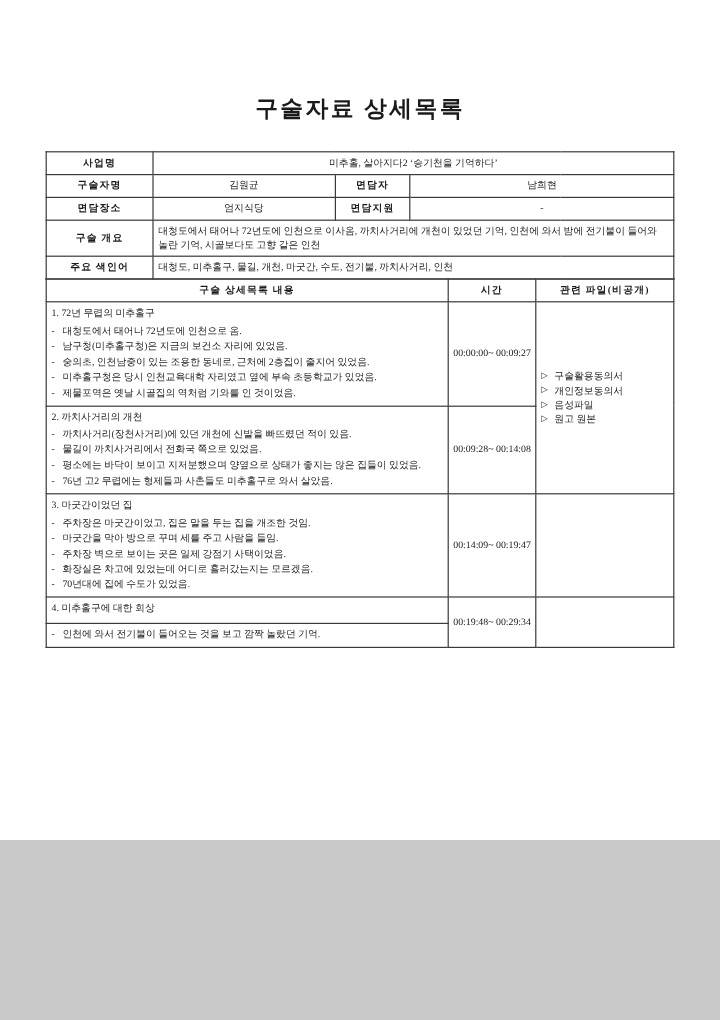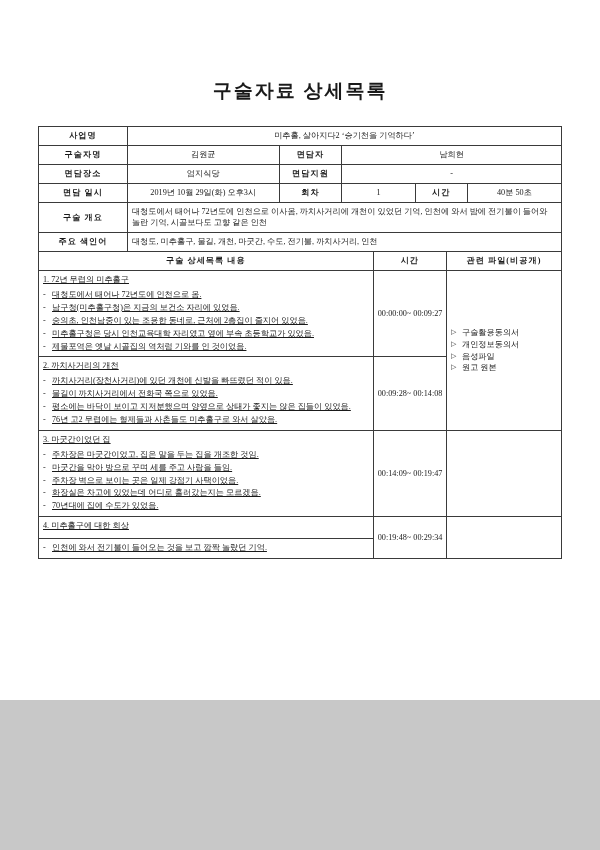--- a/index.html
+++ b/index.html
@@ -52,21 +52,20 @@
   .ctr { text-align: center; }
   .hdr {
     text-align: center;
     font-weight: bold;
     font-size: 8.6px;
     letter-spacing: 1px;
   }
   .body-cell {
     text-align: left;
     padding: 5px 6px 6px 6px;
-    text-decoration: underline;
   }
   .body-cell .sec-title {
     font-weight: normal;
     margin: 0 0 3px 0;
   }
   .body-cell ul {
     margin: 0;
     padding: 0;
     list-style: none;
   }
@@ -148,28 +147,20 @@
         <td class="lbl">면담자</td>
         <td class="ctr" colspan="3">남희현</td>
       </tr>
       <tr>
         <td class="lbl">면담장소</td>
         <td class="ctr">엄지식당</td>
         <td class="lbl">면담지원</td>
         <td class="ctr" colspan="3">-</td>
       </tr>
       <tr>
-        <td class="lbl">면담 일시</td>
-        <td class="ctr">2019년 10월 29일(화) 오후3시</td>
-        <td class="lbl">회차</td>
-        <td class="ctr">1</td>
-        <td class="lbl">시간</td>
-        <td class="ctr">40분 50초</td>
-      </tr>
-      <tr>
         <td class="lbl">구술 개요</td>
         <td class="overview-cell" colspan="5">대청도에서 태어나 72년도에 인천으로 이사옴, 까치사거리에 개천이 있었던 기억, 인천에 와서 밤에 전기불이 들어와 놀란 기억, 시골보다도 고향 같은 인천</td>
       </tr>
       <tr>
         <td class="lbl">주요 색인어</td>
         <td class="keyword-cell" colspan="5">대청도, 미추홀구, 물길, 개천, 마굿간, 수도, 전기불, 까치사거리, 인천</td>
       </tr>
     </tbody>
   </table>
 

